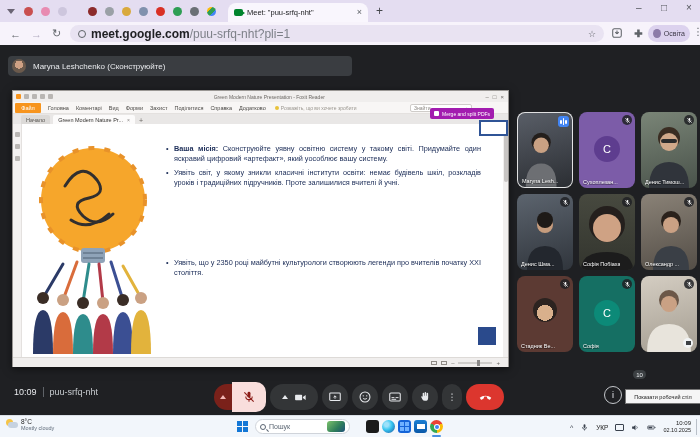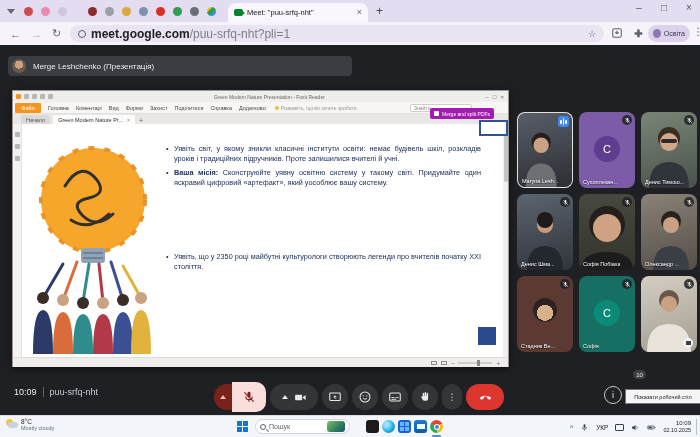--- a/index.html
+++ b/index.html
@@ -213,21 +213,21 @@
   <div class="profile">
     <span class="pav"></span>
     <span class="pname">Освіта</span>
   </div>
   <span class="kebab">⋮</span>
 
   <div class="meet">
 
     <div class="banner">
       <span class="bav"></span>
-      <span class="btxt">Merge Leshchenko (Презентація)</span>
+      <span class="btxt">Maryna Leshchenko (Сконструюйте)</span>
     </div>
 
     <div class="fox">
       <div class="fx-title">
         <span class="qat o"></span>
         <span class="qat"></span>
         <span class="qat"></span>
         <span class="qat"></span>
         <span class="qat"></span>
         <span class="t">Green Modern Nature Presentation - Foxit Reader</span>
@@ -299,24 +299,24 @@
 
           <path d="M6 226 q0 -44 10 -44 q10 0 10 44 z" fill="#2B3A67"></path>
           <path d="M26 226 q0 -42 10 -42 q10 0 10 42 z" fill="#D96C3B"></path>
           <path d="M46 226 q0 -40 10 -40 q10 0 10 40 z" fill="#2E8C8C"></path>
           <path d="M66 226 q0 -40 10 -40 q10 0 10 40 z" fill="#B23A48"></path>
           <path d="M86 226 q0 -42 10 -42 q10 0 10 42 z" fill="#3B4F93"></path>
           <path d="M104 226 q0 -44 10 -44 q10 0 10 44 z" fill="#E2B33C"></path>
         </svg>
 
         <div class="slide-text" style="top:20px">
+          <div class="bullet"><b>Ваша місія:</b><span> Сконструюйте уявну освітню систему у такому світі. Придумайте один яскравий цифровий «артефакт», який уособлює вашу систему.</span></div>
           <div class="bullet"><b></b><span>Уявіть світ, у якому зникли класичні інститути освіти: немає будівель шкіл, розкладів уроків і традиційних підручників. Проте залишилися вчителі й учні.</span></div>
-          <div class="bullet"><b>Ваша місія:</b><span> Сконструюйте уявну освітню систему у такому світі. Придумайте один яскравий цифровий «артефакт», який уособлює вашу систему.</span></div>
         </div>
-        <div class="slide-text" style="top:128px">
+        <div class="slide-text" style="top:134px">
           <div class="bullet"><b></b><span>Уявіть, що у 2350 році майбутні культурологи створюють легенди про вчителів початку XXI століття.</span></div>
         </div>
         <div class="bluesq"></div>
         <div class="fx-scroll">
             <span class="fx-thumb"></span>
           </div>
       </div>
 
       <div class="fx-status">
         <span class="mini"></span>

